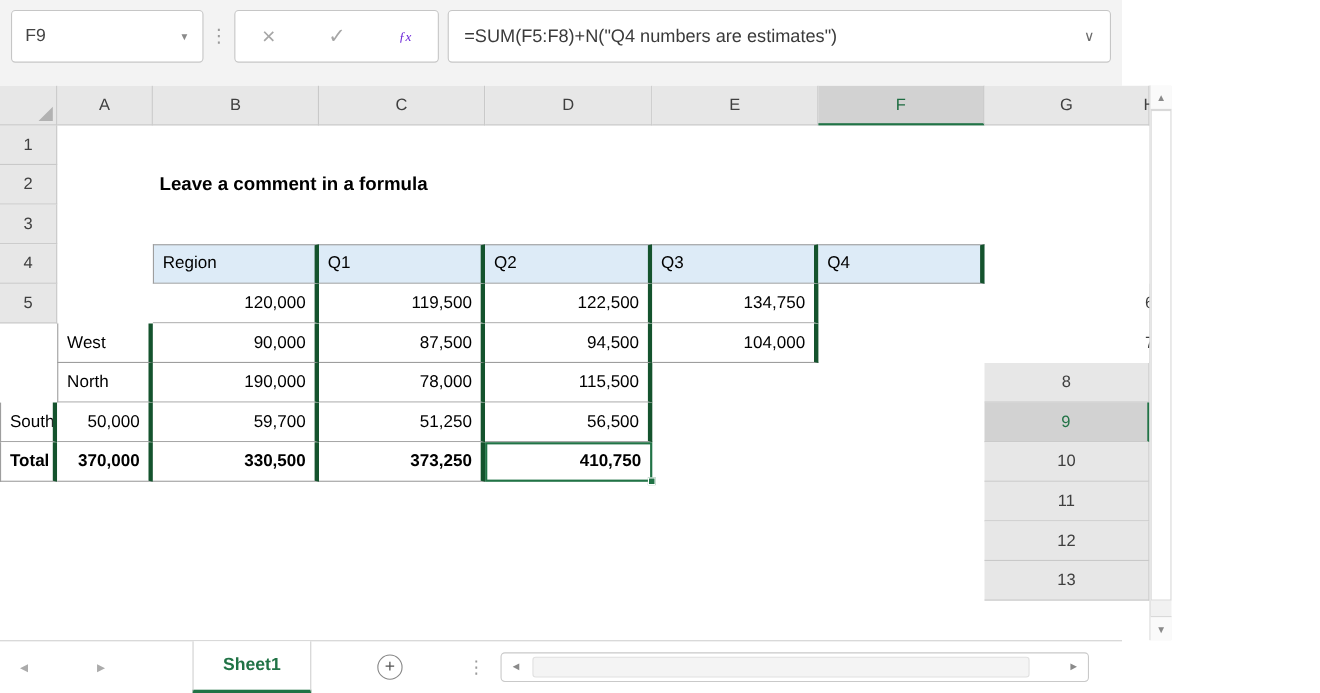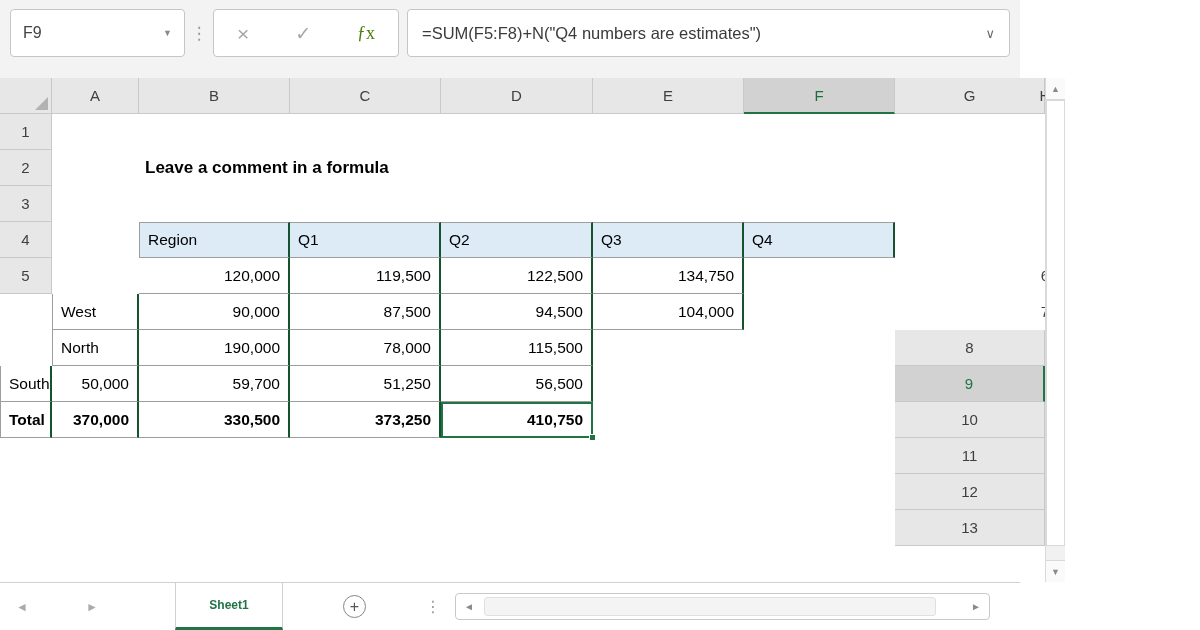--- a/index.html
+++ b/index.html
@@ -14,21 +14,21 @@
     border-radius:4px; display:flex; align-items:center; padding:0 12px; font-size:16px; color:#444; }
   .name-box .nb-val { flex:1; }
   .nb-arrow { color:#8a8a8a; font-size:9px; }
   .dots-sep { width:28px; height:48px; display:flex; align-items:center; justify-content:center;
     color:#9a9a9a; font-size:17px; }
   .fx-group { height:48px; width:186px; background:#fff; border:1px solid #C6C6C6;
     border-radius:4px; display:flex; align-items:center; justify-content:space-around; margin-right:8px; }
   .fxb { border:none; background:none; cursor:pointer; line-height:1; }
   .fxb.cancel { color:#A6A6A6; font-size:21px; }
   .fxb.enter  { color:#A6A6A6; font-size:19px; }
-  .fxb.fx { color:#4d7c0f; font-size:18px; 
+  .fxb.fx { color:#6d28d9; font-size:12px; font-style:italic;
     font-family:"Liberation Serif","DejaVu Serif",serif; }
   .formula-box { flex:1; height:48px; background:#fff; border:1px solid #C6C6C6;
     border-radius:4px; display:flex; align-items:center; padding:0 14px; }
   .formula-text { flex:1; font-size:16.5px; color:#3b3b3b; white-space:nowrap; overflow:hidden; }
   .fb-chevron { color:#6a6a6a; font-size:13px; }
 
   
   .grid-wrap { flex:1; display:flex; min-height:0; background:#fff; }
   .grid { flex:1; display:grid;
     grid-template-columns:52px 87px 151px 151px 152px 151px 151px 150px minmax(0,1fr);
@@ -36,21 +36,21 @@
   .hcell { background:#E7E7E7; border-right:1px solid #C9C9C9; border-bottom:1px solid #C9C9C9;
     color:#3F3F3F; display:flex; align-items:center; justify-content:center; font-size:15px; cursor:pointer; }
   .corner { position:relative; }
   .corner .tri { position:absolute; right:3px; bottom:3px; width:0; height:0;
     border-left:13px solid transparent; border-bottom:13px solid #B2B2B2; }
   .colh.selh { background:#D2D2D2; color:#1E6C41; border-bottom:2px solid #217346; }
   .rowh.selh-row { background:#D2D2D2; color:#217346; border-right:2px solid #217346; }
   .cell { display:flex; align-items:center; padding:0 6px; font-size:15.5px; color:#000;
     overflow:hidden; cursor:cell; }
   .title-cell { font-weight:700; font-size:17px; white-space:nowrap; overflow:visible; color:#000; }
-  .tc { border-right:2px solid #14532d; border-bottom:1px solid #9E9E9E; background:#fff; padding:0 8px; }
+  .tc { border-right:4px solid #14532d; border-bottom:1px solid #9E9E9E; background:#fff; padding:0 8px; }
   .tfirst { border-left:1px solid #9E9E9E; }
   .th { background:#DDEBF7; border-top:1px solid #9E9E9E; justify-content:flex-start; }
   .tl { justify-content:flex-start; }
   .tn { justify-content:flex-end; }
   .bold { font-weight:700; }
   .selcell { border:2px solid #217346; position:relative; z-index:2; overflow:visible; }
   .fill-handle { position:absolute; right:-5px; bottom:-5px; width:7px; height:7px;
     background:#217346; border:1px solid #fff; }
 
   
@@ -62,21 +62,21 @@
   .vs-thumb { flex:1; margin-bottom:14px; background:#fff; border:1px solid #D9D9D9; cursor:grab; }
 
   
   .sheet-bar { height:48px; flex:none; background:#fff; border-top:1px solid #D0D0D0;
     display:flex; align-items:stretch; }
   .tab-nav { display:flex; align-items:center; padding-left:16px; width:175px; gap:58px;
     color:#ABABAB; font-size:12px; }
   .tab-nav span { cursor:pointer; }
   .sheet-tab { min-width:108px; display:flex; align-items:center; justify-content:center;
     border-left:1px solid #D0D0D0; border-right:1px solid #D0D0D0; border-bottom:3px solid #217346;
-    color:#217346; font-weight:700; font-size:12px; cursor:pointer; background:#fff; }
+    color:#217346; font-weight:700; font-size:16px; cursor:pointer; background:#fff; }
   .add-sheet { width:23px; height:23px; border:1px solid #868686; border-radius:50%;
     display:flex; align-items:center; justify-content:center; color:#555; font-size:16px;
     align-self:center; margin-left:60px; cursor:pointer; line-height:1; }
   .right-zone { margin-left:auto; display:flex; align-items:center; gap:14px; padding-right:30px; }
   .dots-sep2 { color:#9a9a9a; font-size:16px; }
   .h-scrollbar { width:535px; height:27px; border:1px solid #C9C9C9; border-radius:4px;
     background:#fff; display:flex; align-items:center; overflow:hidden; }
   .hs-btn { width:26px; text-align:center; color:#8a8a8a; font-size:10px; cursor:pointer; flex:none; }
   .hs-track { flex:1; height:100%; position:relative; }
   .hs-thumb { position:absolute; left:2px; top:3px; bottom:3px; width:94%;

